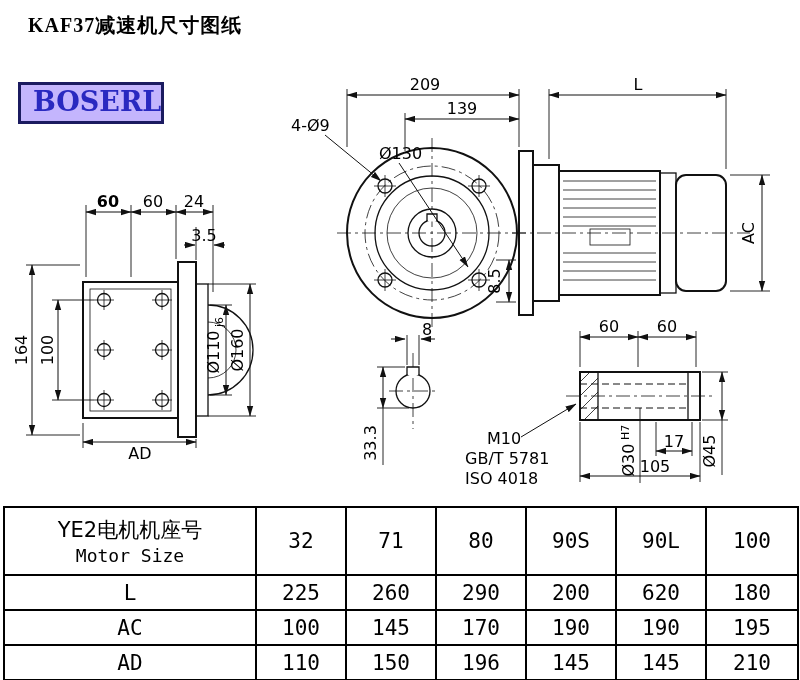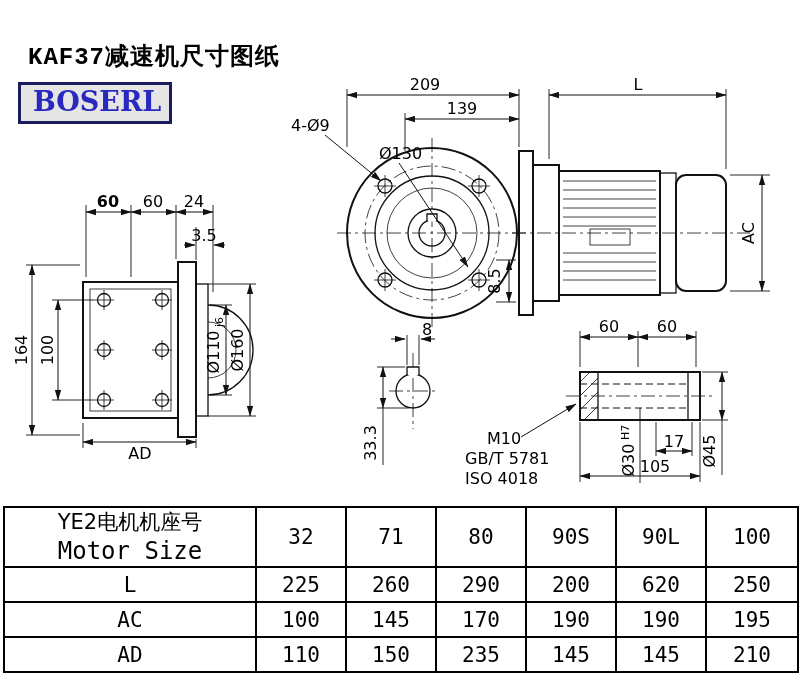--- a/index.html
+++ b/index.html
@@ -1,43 +1,43 @@
 <!DOCTYPE html>
 <html><head>
 <meta charset="utf-8">
 <style>
   html,body{margin:0;padding:0;background:#fff;}
   .stage{position:relative;width:800px;height:680px;background:#fff;overflow:hidden;
          font-family:"DejaVu Sans",sans-serif;color:#000;}
-  .page-title{position:absolute;left:28px;top:12px;font-size:24px;font-weight:bold;
-              letter-spacing:1px;font-family:Liberation Mono, monospace;margin-top:28px;}
+  .page-title{position:absolute;left:28px;top:12px;font-size:20px;font-weight:bold;
+              letter-spacing:1px;font-family:Liberation Serif, serif;}
   .logo-box{position:absolute;left:18px;top:82px;border:3px solid #1b1b60;
-            padding:1px 8px 4px 12px;font-family:"DejaVu Serif",serif;
-            font-weight:bold;font-size:27px;color:#2929c0;background:#e5e5e5;}
+            padding:1px 0 4px 12px;font-family:"DejaVu Serif",serif;
+            font-weight:bold;font-size:27px;color:#2929c0;background:#c4b5fd;}
   svg.drawing{position:absolute;left:0;top:55px;}
   
   .o2{fill:none;stroke:#111;stroke-width:2;}
   .o1{fill:none;stroke:#111;stroke-width:1.3;}
   .th{fill:none;stroke:#111;stroke-width:0.8;}
   .cl{fill:none;stroke:#111;stroke-width:0.8;stroke-dasharray:14 4 3 4;}
   .hid{fill:none;stroke:#111;stroke-width:1;stroke-dasharray:7 4;}
   .dim{fill:none;stroke:#111;stroke-width:1;}
   .ext{fill:none;stroke:#111;stroke-width:0.9;}
   .t{font-family:"DejaVu Sans",sans-serif;font-size:16px;fill:#000;}
   .ts{font-size:11px;}
   .tb{font-weight:bold;}
   
   .dim-table{position:absolute;left:3px;top:506px;width:794px;border-collapse:collapse;
              table-layout:fixed;text-align:center;
              font-family:"DejaVu Sans Mono",monospace;}
   .dim-table td{border:2px solid #000;font-size:21px;padding:0;vertical-align:middle;}
   .dim-table tr{height:35px;}
-  .dim-table tr.hdr{height:60px;}
+  .dim-table tr.hdr{height:68px;}
   .cn{font-size:21px;font-family:"DejaVu Sans",sans-serif;line-height:1.4;}
-  .en{font-size:24px;line-height:1.2;}
+  .en{font-size:18px;line-height:1.2;}
 </style>
 </head>
 <body>
 
 <div class="stage">
 
   <div class="page-title">KAF37减速机尺寸图纸</div>
   <div class="logo-box">BOSERL</div>
 
   <svg class="drawing" width="800" height="450" viewBox="0 0 800 450">
@@ -283,36 +283,36 @@
         <td>90L</td>
         <td>100</td>
       </tr>
       <tr>
         <td>L</td>
         <td>225</td>
         <td>260</td>
         <td>290</td>
         <td>200</td>
         <td>620</td>
-        <td>250</td>
+        <td>180</td>
       </tr>
       <tr>
         <td>AC</td>
         <td>100</td>
         <td>145</td>
         <td>170</td>
         <td>190</td>
         <td>190</td>
         <td>195</td>
       </tr>
       <tr>
         <td>AD</td>
         <td>110</td>
         <td>150</td>
-        <td>235</td>
+        <td>196</td>
         <td>145</td>
         <td>145</td>
         <td>210</td>
       </tr>
     </tbody>
   </table>
 
 </div>
 
 </body></html>

